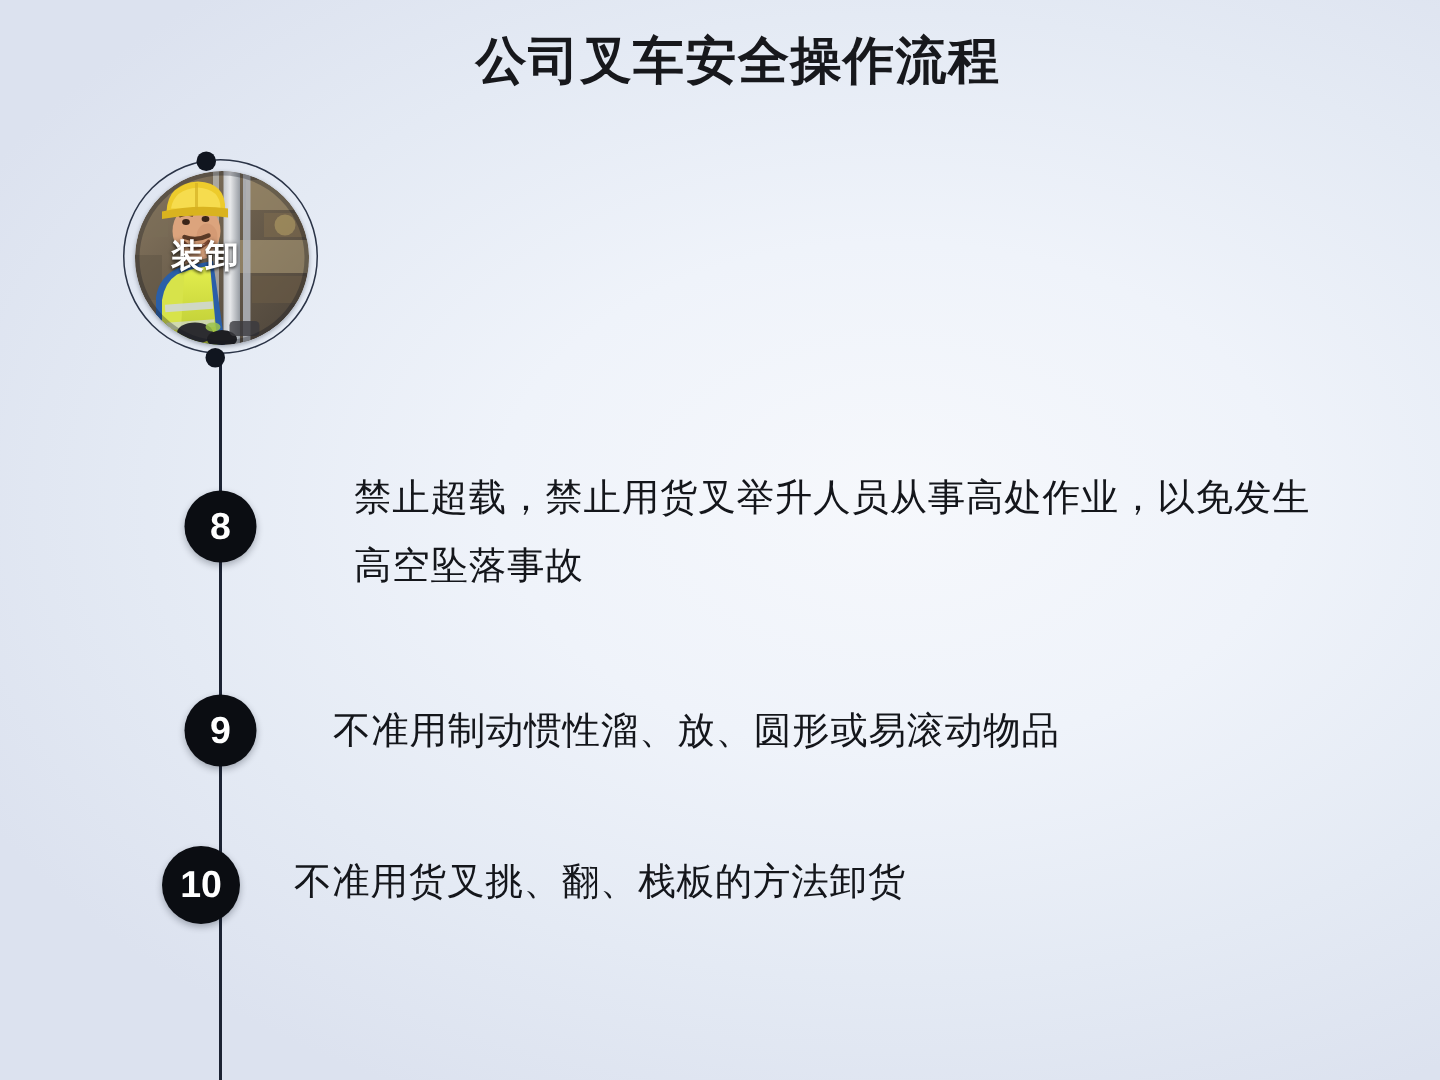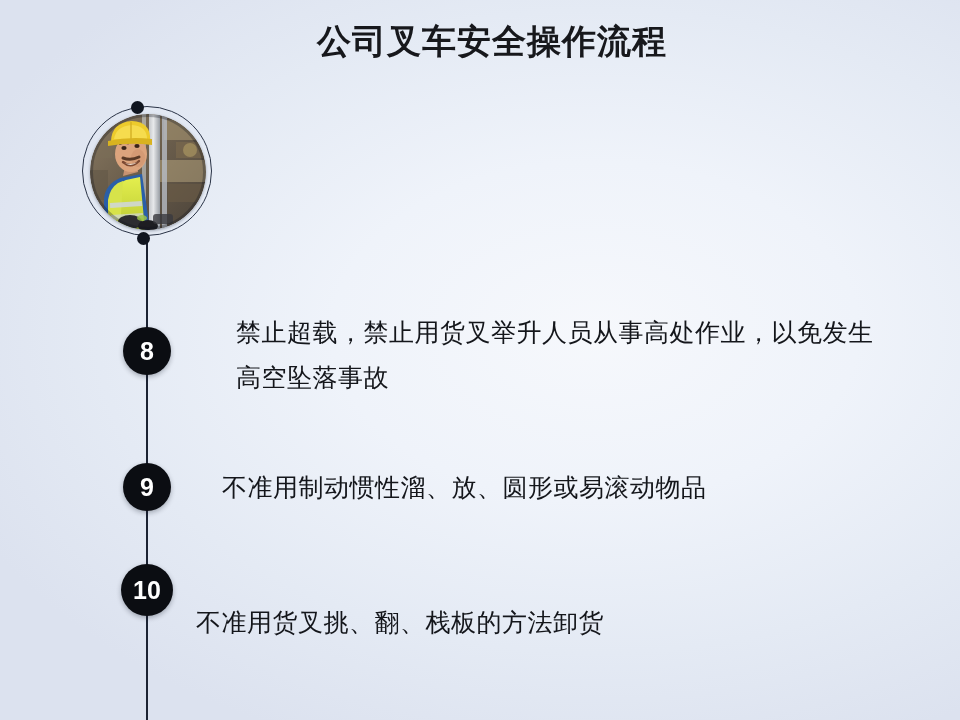--- a/index.html
+++ b/index.html
@@ -119,41 +119,41 @@
     box-shadow: 0 2px 5px rgba(10,15,30,0.30);
   }
   .badge-1d {
     left: 123px;
     width: 48px;
     height: 48px;
     line-height: 48px;
     font-size: 25px;
   }
   .badge-2d {
-    left: 121px;
+    left: 108px;
     width: 52px;
     height: 52px;
     line-height: 52px;
     font-size: 25px;
   }
   .step-text {
     position: absolute;
     left: 196px;
     font-size: 25px;
     line-height: 45px;
     color: #14161b;
     letter-spacing: 0.5px;
   }
 
   #step8  .step-badge { top: 327px; }
   #step8  .step-text  { top: 310px; width: 660px; margin-left: 40px; }
   #step9  .step-badge { top: 463px; }
   #step9  .step-text  { top: 465px; width: 700px; margin-left: 26px; }
   #step10 .step-badge { top: 564px; }
-  #step10 .step-text  { top: 600px; width: 700px; }
+  #step10 .step-text  { top: 566px; width: 700px; }
 </style>
 </head>
 <body>
 
 <div id="slide">
 
   <div id="title">公司叉车安全操作流程</div>
 
   <div id="spine"></div>
 
@@ -239,20 +239,21 @@
           <ellipse cx="52" cy="104" rx="5" ry="3" fill="#9bc34a" opacity="0.85"></ellipse>
 
           <circle cx="58" cy="58" r="57" fill="none" stroke="rgba(15,20,30,0.30)" stroke-width="4"></circle>
         </g>
       </svg>
     </div>
 
     <div class="ring-dot" id="ring-dot-top"></div>
     <div class="ring-dot" id="ring-dot-bot"></div>
 
+    <div id="bubble-label">装卸</div>
   </div>
 
   <div class="step" id="step8">
     <div class="step-badge badge-1d">8</div>
     <div class="step-text">禁止超载，禁止用货叉举升人员从事高处作业，以免发生高空坠落事故</div>
   </div>
 
   <div class="step" id="step9">
     <div class="step-badge badge-1d">9</div>
     <div class="step-text">不准用制动惯性溜、放、圆形或易滚动物品</div>

